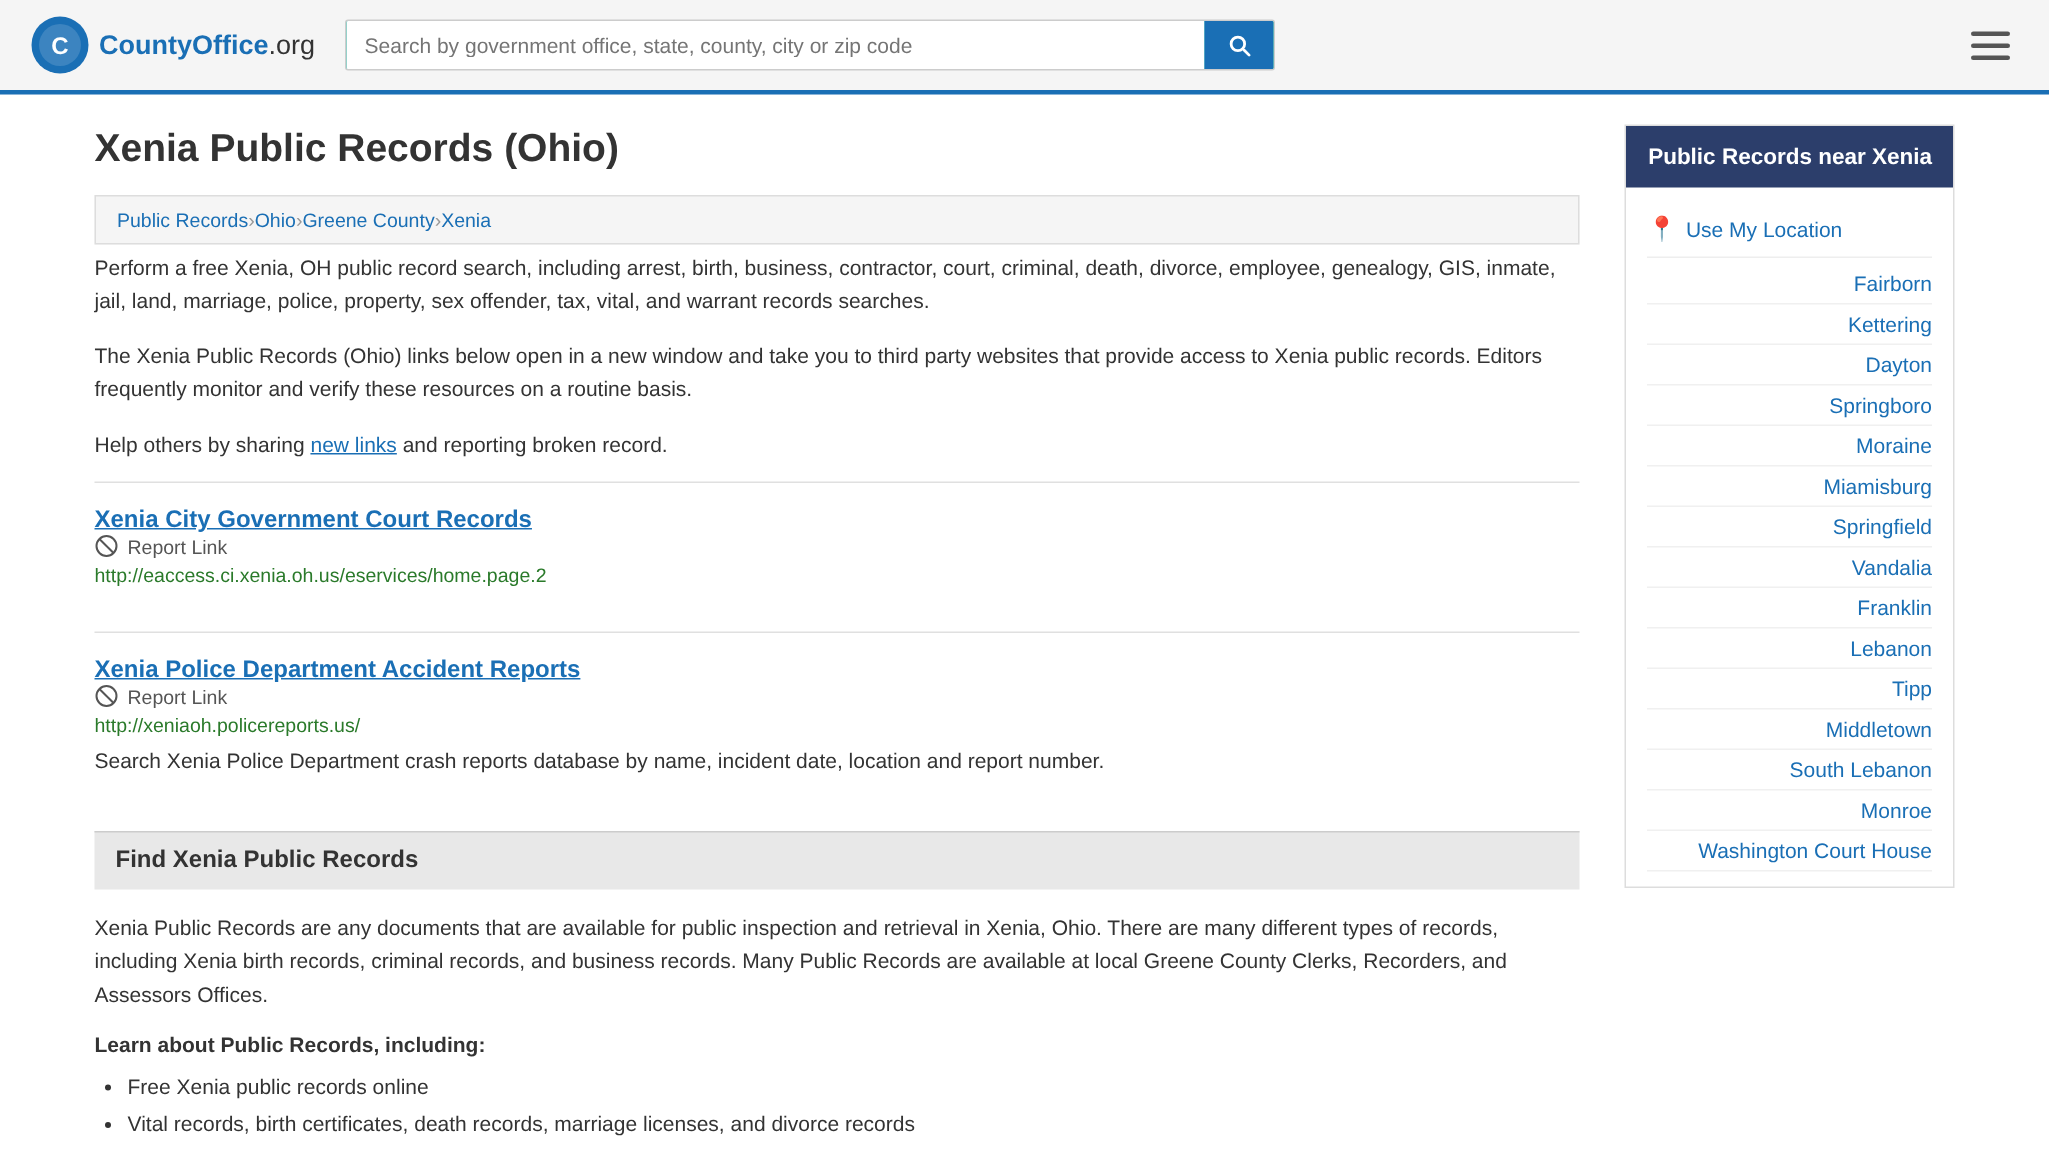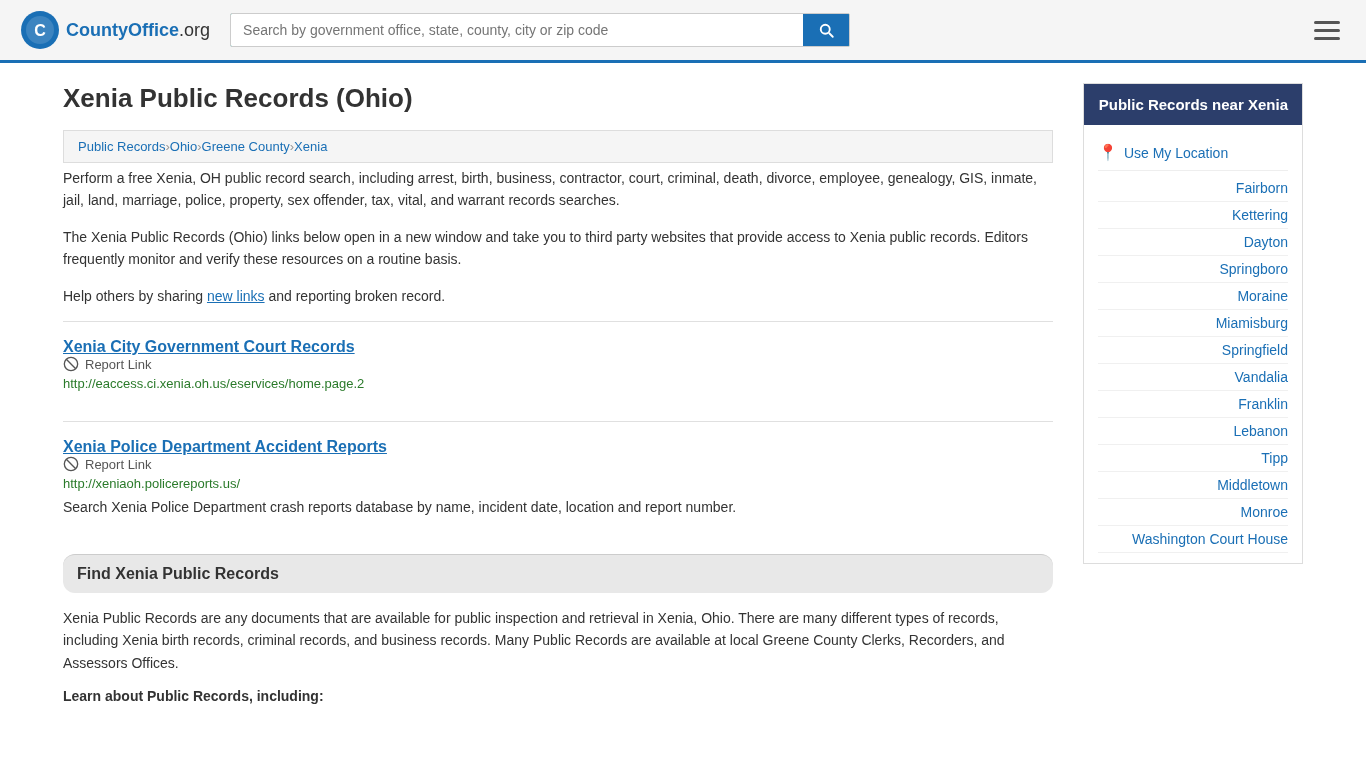--- a/index.html
+++ b/index.html
@@ -169,21 +169,20 @@
 
     
     .find-section-header {
       background: #e8e8e8;
       padding: 10px 14px;
       font-size: 16px;
       font-weight: bold;
       color: #333;
       margin: 20px 0 14px 0;
       border-top: 1px solid #ccc;
-      border-radius: 12px;
     }
     .find-desc {
       font-size: 14px;
       color: #333;
       line-height: 1.6;
       margin-bottom: 14px;
     }
     .learn-header {
       font-size: 14px;
       font-weight: bold;
@@ -318,20 +317,24 @@
         </button>
       </div>
       <div class="record-url">http://xeniaoh.policereports.us/</div>
       <div class="record-desc">Search Xenia Police Department crash reports database by name, incident date, location and report number.</div>
     </div>
       </div>
 
     <div class="find-section-header">Find Xenia Public Records</div>
     <p class="find-desc">Xenia Public Records are any documents that are available for public inspection and retrieval in Xenia, Ohio. There are many different types of records, including Xenia birth records, criminal records, and business records. Many Public Records are available at local Greene County Clerks, Recorders, and Assessors Offices.</p>
     <p class="learn-header">Learn about Public Records, including:</p>
+    <ul class="learn-list" id="learn-list">
+        <li>Free Xenia public records online</li>
+        <li>Vital records, birth certificates, death records, marriage licenses, and divorce records</li>
+      </ul>
   </div>
 
   <aside id="sidebar">
     <div id="sidebar-panel">
       <div id="sidebar-title">Public Records near Xenia</div>
       <div id="sidebar-content">
         <div class="use-location-row">
           <span class="location-pin">📍</span>
           <a class="use-location-link">Use My Location</a>
         </div>
@@ -341,19 +344,20 @@
             <a class="sidebar-link" href="#">Dayton</a>
             <a class="sidebar-link" href="#">Springboro</a>
             <a class="sidebar-link" href="#">Moraine</a>
             <a class="sidebar-link" href="#">Miamisburg</a>
             <a class="sidebar-link" href="#">Springfield</a>
             <a class="sidebar-link" href="#">Vandalia</a>
             <a class="sidebar-link" href="#">Franklin</a>
             <a class="sidebar-link" href="#">Lebanon</a>
             <a class="sidebar-link" href="#">Tipp</a>
             <a class="sidebar-link" href="#">Middletown</a>
+            <a class="sidebar-link" href="#">South Lebanon</a>
             <a class="sidebar-link" href="#">Monroe</a>
             <a class="sidebar-link" href="#">Washington Court House</a>
           </div>
       </div>
     </div>
   </aside>
 </div>
 
 </body></html>

